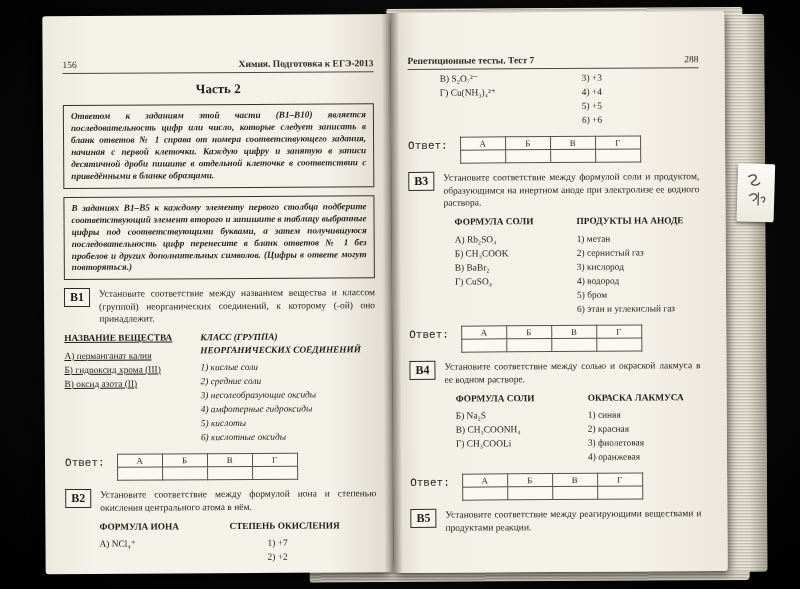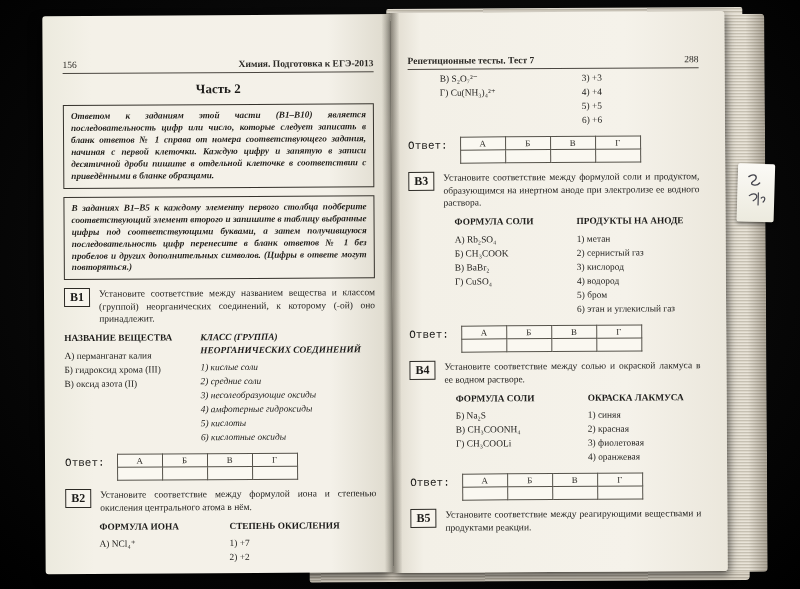--- a/index.html
+++ b/index.html
@@ -83,25 +83,25 @@
   .mhead { font-weight: bold; font-size: 9.3px; line-height: 1.3; margin-bottom: 4px; }
   .mitem { font-size: 9.4px; line-height: 1.5; white-space: nowrap; }
   .answer { display: flex; align-items: flex-start; gap: 12px; margin: 9px 0 4px 0; }
   .ans-label { font-size: 11px; padding-top: 3px; font-family: Liberation Mono, monospace; }
   .ans-table { border-collapse: collapse; background: #faf8f1; }
   .ans-table td {
     border: 1px solid #55524a; width: 45px; height: 13px;
     text-align: center; vertical-align: middle; font-size: 8.8px; color: #2e2c28; padding: 0;
   }
   
-  .b1-left { width: 136px; }
+  .b1-left { width: 136px; text-decoration: underline; }
   .b1-right { width: 170px; font-style: italic; }
   .b2-match { margin-left: 34px; }
   .b2-left { width: 130px; }
-  .b2-offset .mitem { }
+  .b2-offset .mitem { margin-left: 38px; }
   .cont-match { margin-left: 32px; margin-top: 2px; }
   .cont-left { width: 142px; }
   .b3-match, .b4-match { margin-left: 46px; }
   .b3-left { width: 122px; }
   .b4-left { width: 132px; }
 </style>
 </head>
 <body>
 
 <div class="book">

